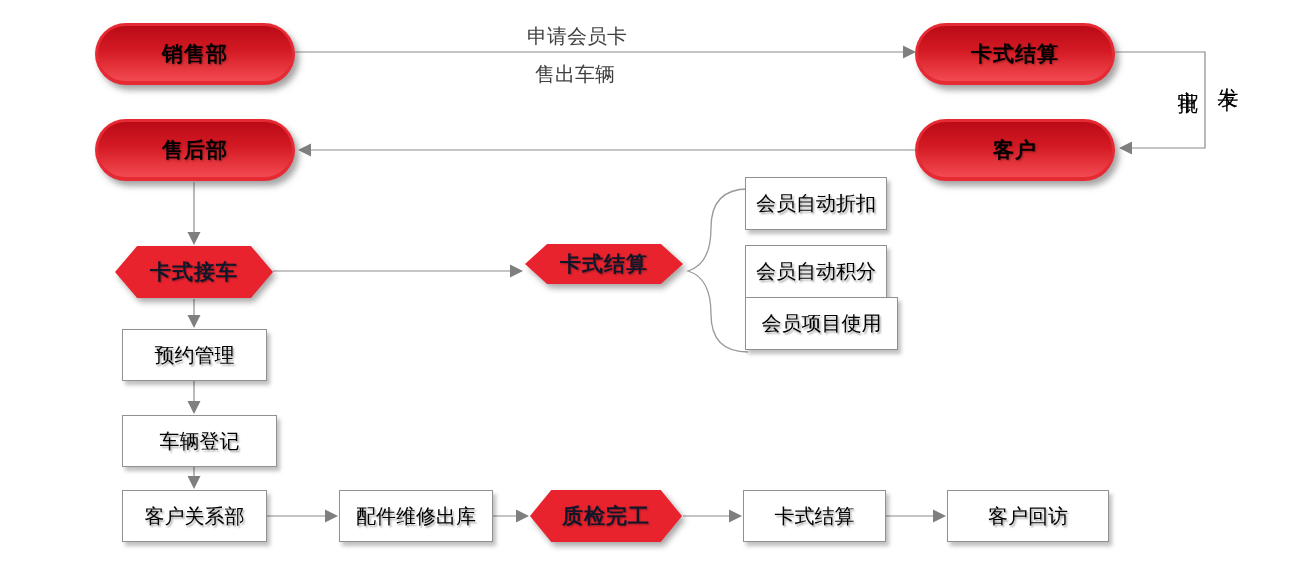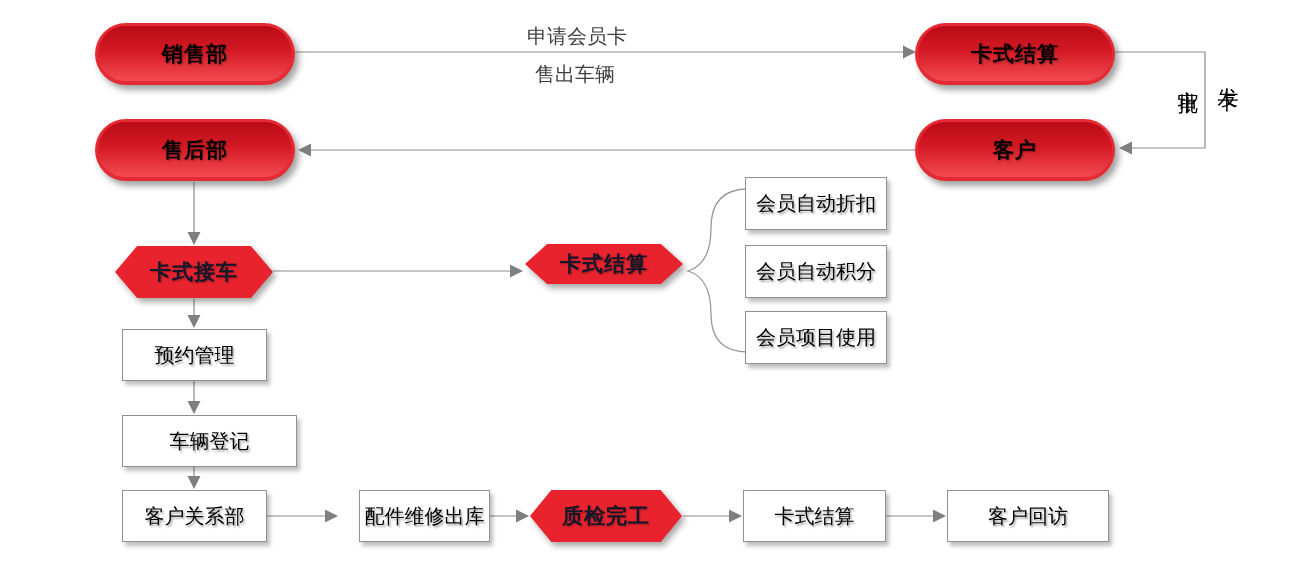--- a/index.html
+++ b/index.html
@@ -130,35 +130,35 @@
       <span class="hex-label">质检完工</span>
     </div>
   </div>
 
   <div class="pbox" style="left:745px;top:245px;width:142px;height:53px">
     <span class="pbox-label">会员自动积分</span>
   </div>
   <div class="pbox" style="left:745px;top:177px;width:142px;height:53px">
     <span class="pbox-label">会员自动折扣</span>
   </div>
-  <div class="pbox" style="left:745px;top:311px;width:142px;height:53px">
+  <div class="pbox" style="left:745px;top:297px;width:153px;height:53px">
     <span class="pbox-label">会员项目使用</span>
   </div>
 
   <div class="pbox" style="left:122px;top:329px;width:145px">
     <span class="pbox-label">预约管理</span>
   </div>
-  <div class="pbox" style="left:122px;top:415px;width:175px">
+  <div class="pbox" style="left:122px;top:415px;width:155px">
     <span class="pbox-label">车辆登记</span>
   </div>
   <div class="pbox" style="left:122px;top:490px;width:145px">
     <span class="pbox-label">客户关系部</span>
   </div>
 
-  <div class="pbox" style="left:359px;top:490px;width:131px">
+  <div class="pbox" style="left:339px;top:490px;width:154px">
     <span class="pbox-label">配件维修出库</span>
   </div>
   <div class="pbox" style="left:743px;top:490px;width:143px">
     <span class="pbox-label">卡式结算</span>
   </div>
   <div class="pbox" style="left:947px;top:490px;width:162px">
     <span class="pbox-label">客户回访</span>
   </div>
 
   <div class="edge-label" style="left:577px;top:23px">申请会员卡</div>

